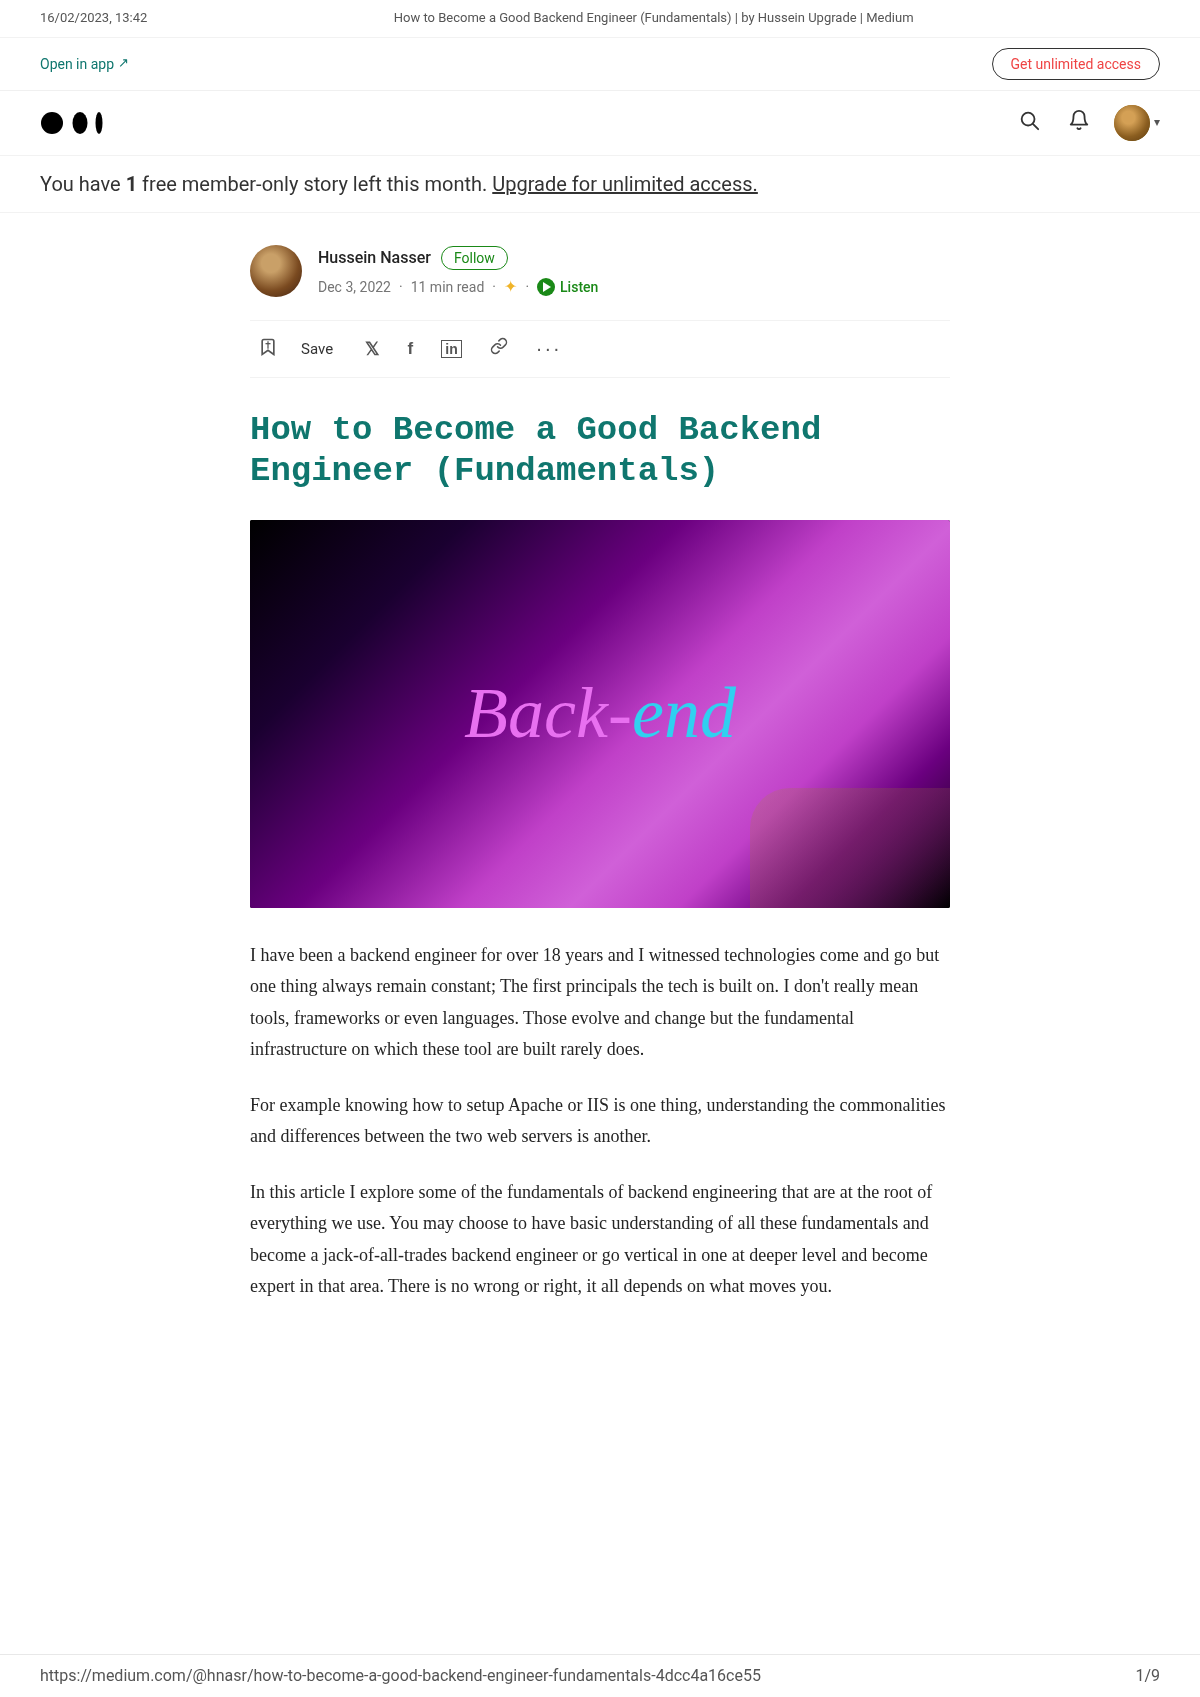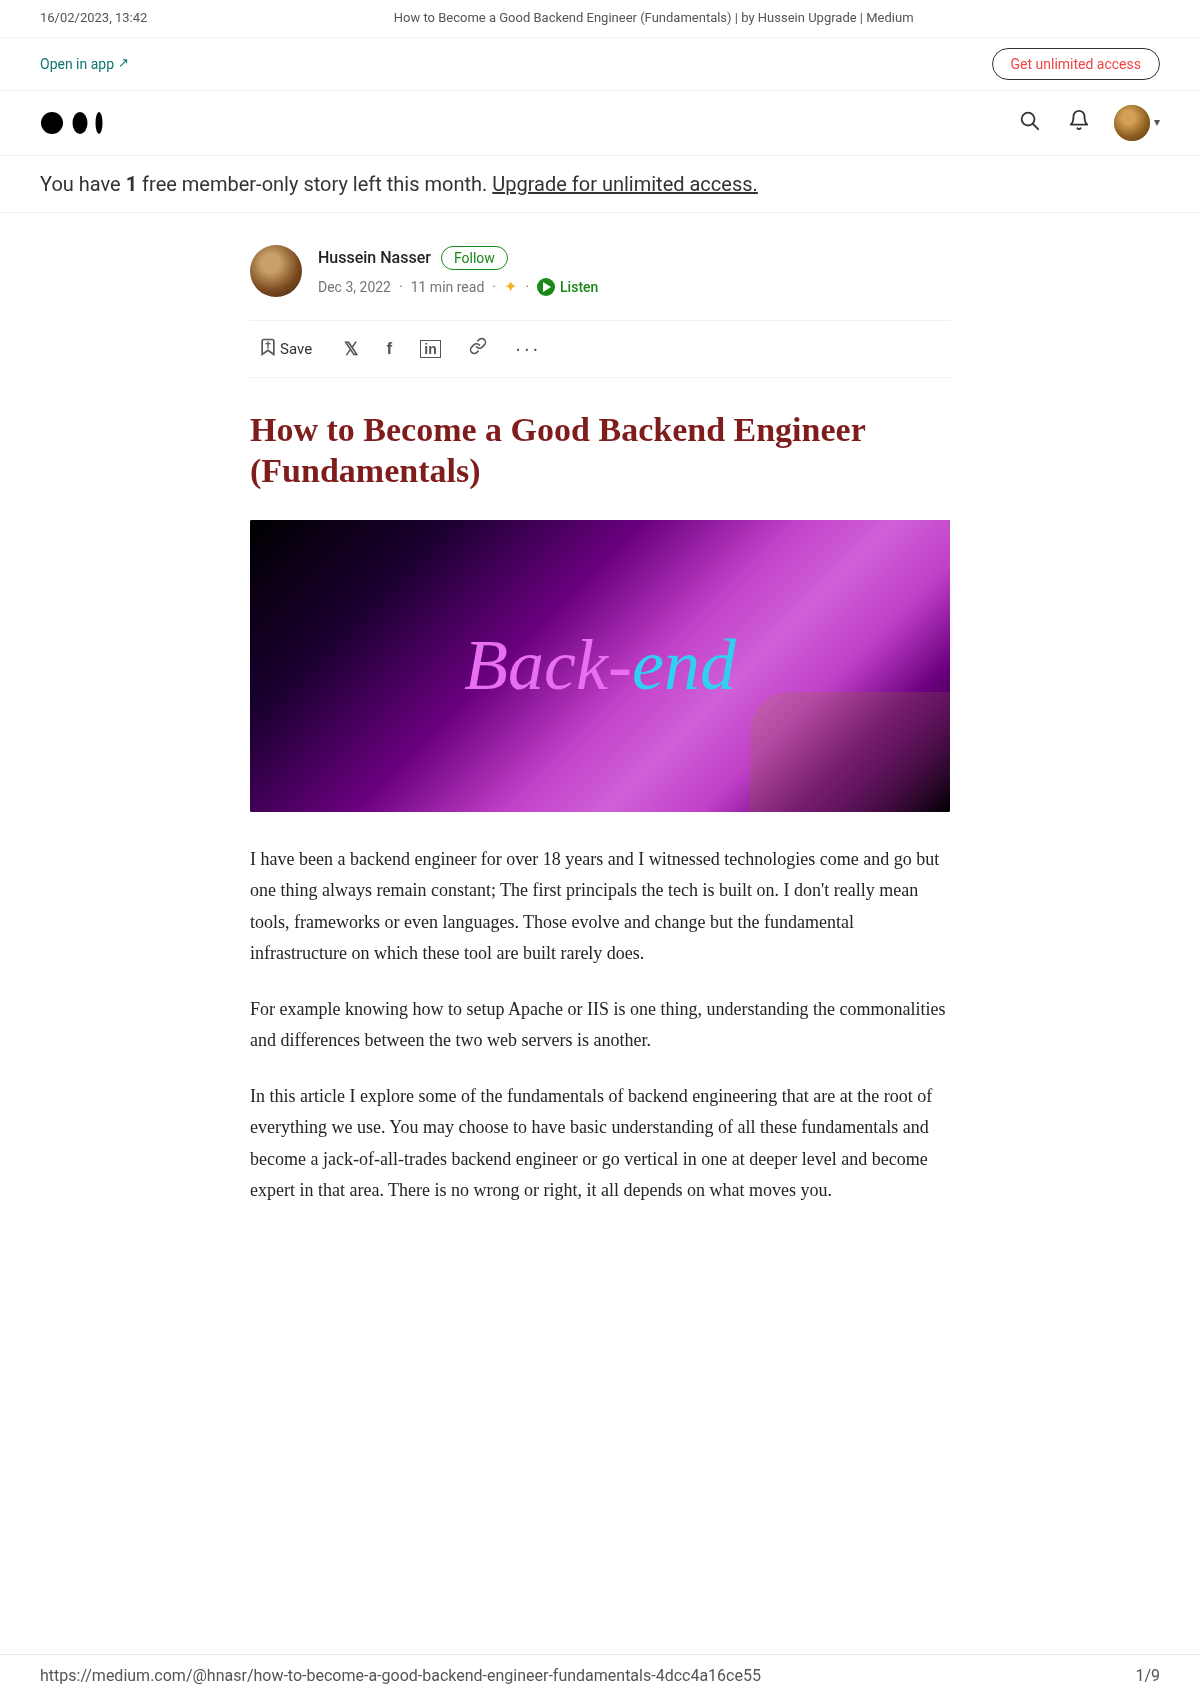--- a/index.html
+++ b/index.html
@@ -169,21 +169,21 @@
       align-items: center;
       gap: 20px;
       padding: 12px 0;
       border-top: 1px solid #f2f2f2;
       border-bottom: 1px solid #f2f2f2;
       margin-bottom: 32px;
     }
     .save-btn {
       display: flex;
       align-items: center;
-      gap: 2px;
+      gap: 23px;
       background: none;
       border: none;
       cursor: pointer;
       font-size: 15px;
       color: #333;
       font-family: inherit;
       padding: 4px 8px;
     }
     .save-icon { font-size: 18px; color: #555; }
     .share-icon-btn {
@@ -203,26 +203,26 @@
       font-size: 20px;
       color: #555;
       padding: 4px;
       letter-spacing: 2px;
     }
     .article-title {
       font-size: 34px;
       font-weight: 800;
       line-height: 1.2;
       margin-bottom: 28px;
-      color: #7f1d1d;
-      font-family: Liberation Serif, serif;
+      color: #0f766e;
+      font-family: Liberation Mono, monospace;
     }
     .hero-image {
       width: 100%;
-      height: 292px;
+      height: 388px;
       background: #000;
       margin-bottom: 32px;
       display: flex;
       align-items: center;
       justify-content: center;
       overflow: hidden;
       position: relative;
       border-radius: 2px;
     }
     .hero-image-inner {

